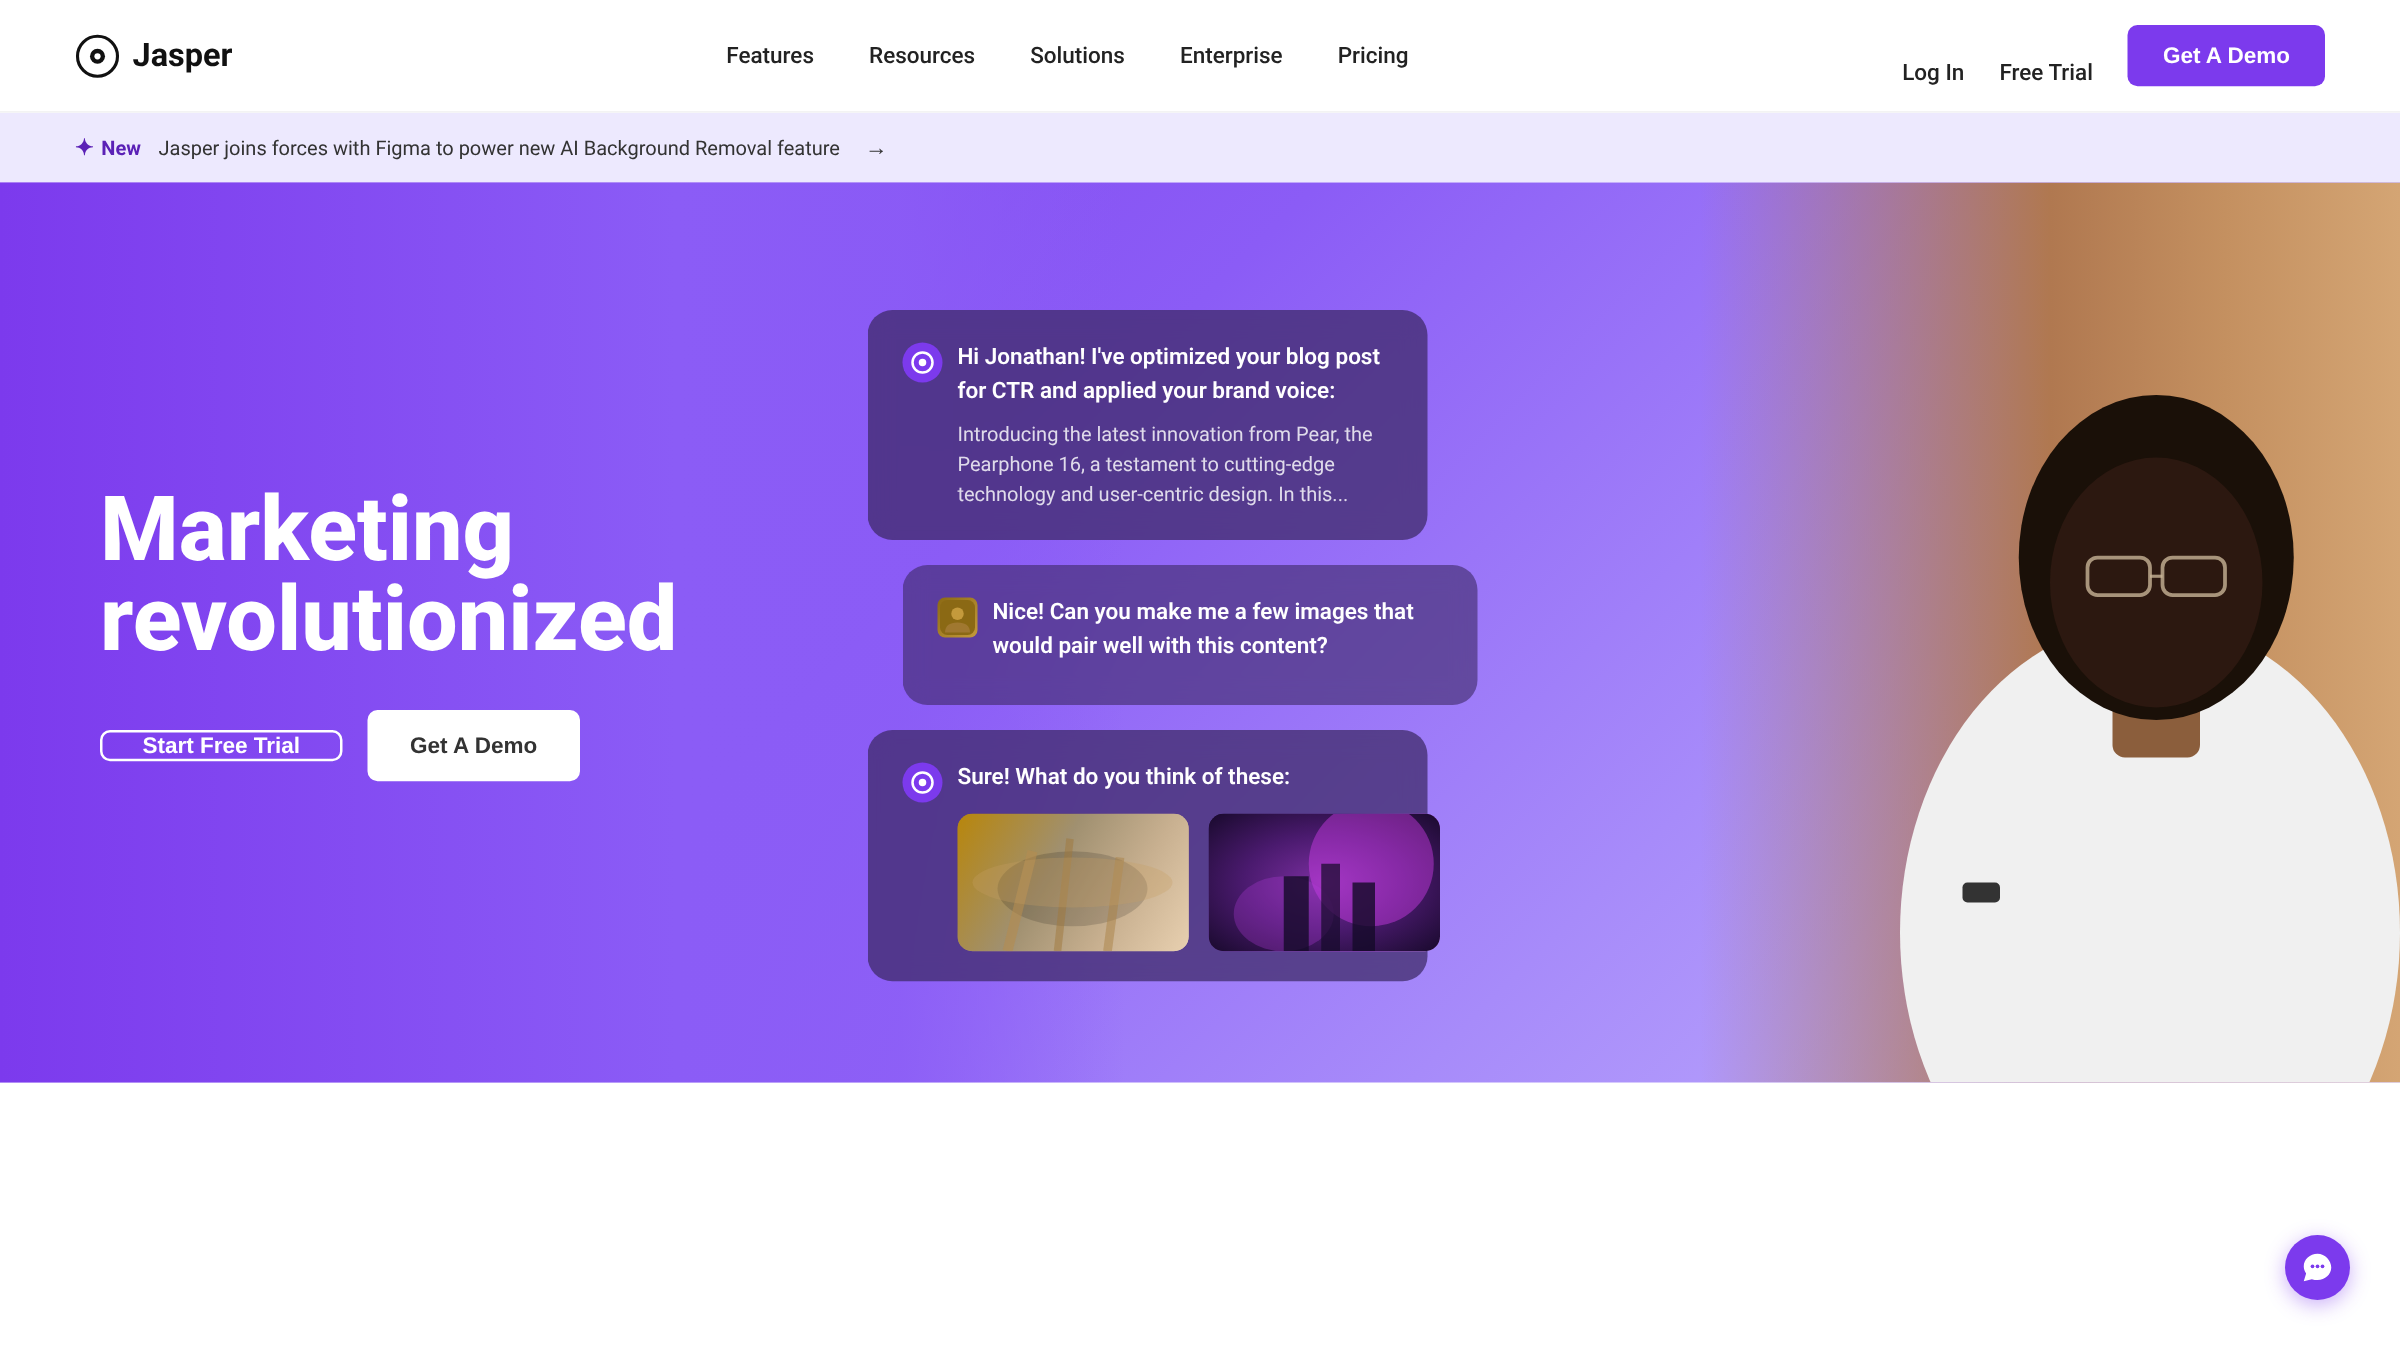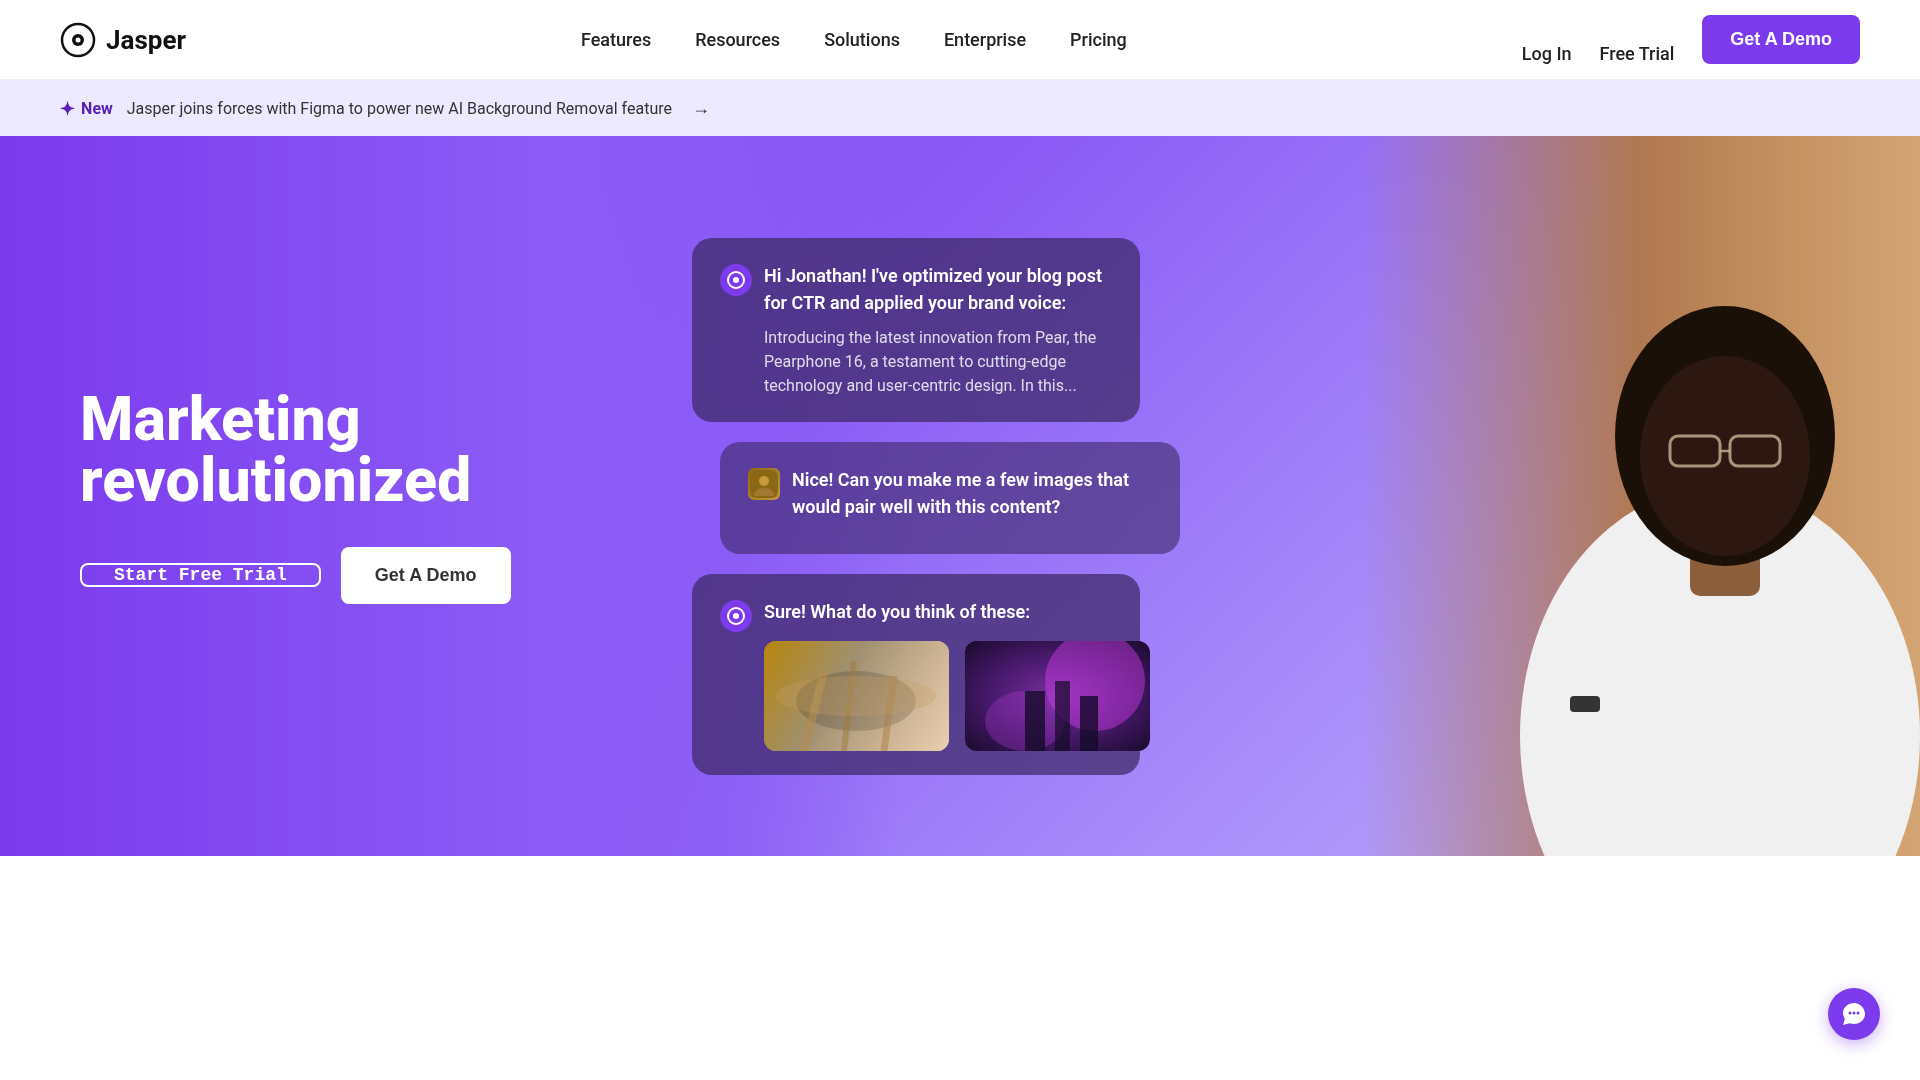--- a/index.html
+++ b/index.html
@@ -4,21 +4,21 @@
   <style>
     * { margin: 0; padding: 0; box-sizing: border-box; }
     body { font-family: -apple-system, BlinkMacSystemFont, 'Segoe UI', Roboto, sans-serif; width: 1920px; min-height: 1080px; overflow-x: hidden; background: #fff; }
 
     
     .navbar {
       display: flex;
       align-items: center;
       justify-content: space-between;
       padding: 0 60px;
-      height: 80px;
+      height: 90px;
       background: #fff;
       border-bottom: 1px solid #f0f0f0;
       position: relative;
       z-index: 10;
     }
     .navbar-logo {
       display: flex;
       align-items: center;
       gap: 10px;
       font-size: 26px;
@@ -109,21 +109,21 @@
     }
     .hero-left {
       flex: 0 0 600px;
       padding: 80px 60px 80px 80px;
       display: flex;
       flex-direction: column;
       justify-content: center;
       z-index: 2;
     }
     .hero-heading {
-      font-size: 61px;
+      font-size: 72px;
       font-weight: 800;
       color: #fff;
       line-height: 1.0;
       margin-bottom: 36px;
     }
     .hero-subtext {
       font-size: 20px;
       color: rgba(255,255,255,0.92);
       line-height: 1.6;
       margin-bottom: 48px;
@@ -136,21 +136,20 @@
     }
     .btn-start-trial {
       background: transparent;
       color: #fff;
       border: 2px solid #fff;
       border-radius: 8px;
       padding: 0 32px;
       font-size: 18px;
       font-weight: 600;
       cursor: pointer;
-      font-family: Liberation Mono, monospace;
     }
     .btn-get-demo-hero {
       background: #fff;
       color: #333;
       border: 2px solid #fff;
       border-radius: 8px;
       padding: 16px 32px;
       font-size: 18px;
       font-weight: 600;
       cursor: pointer;

